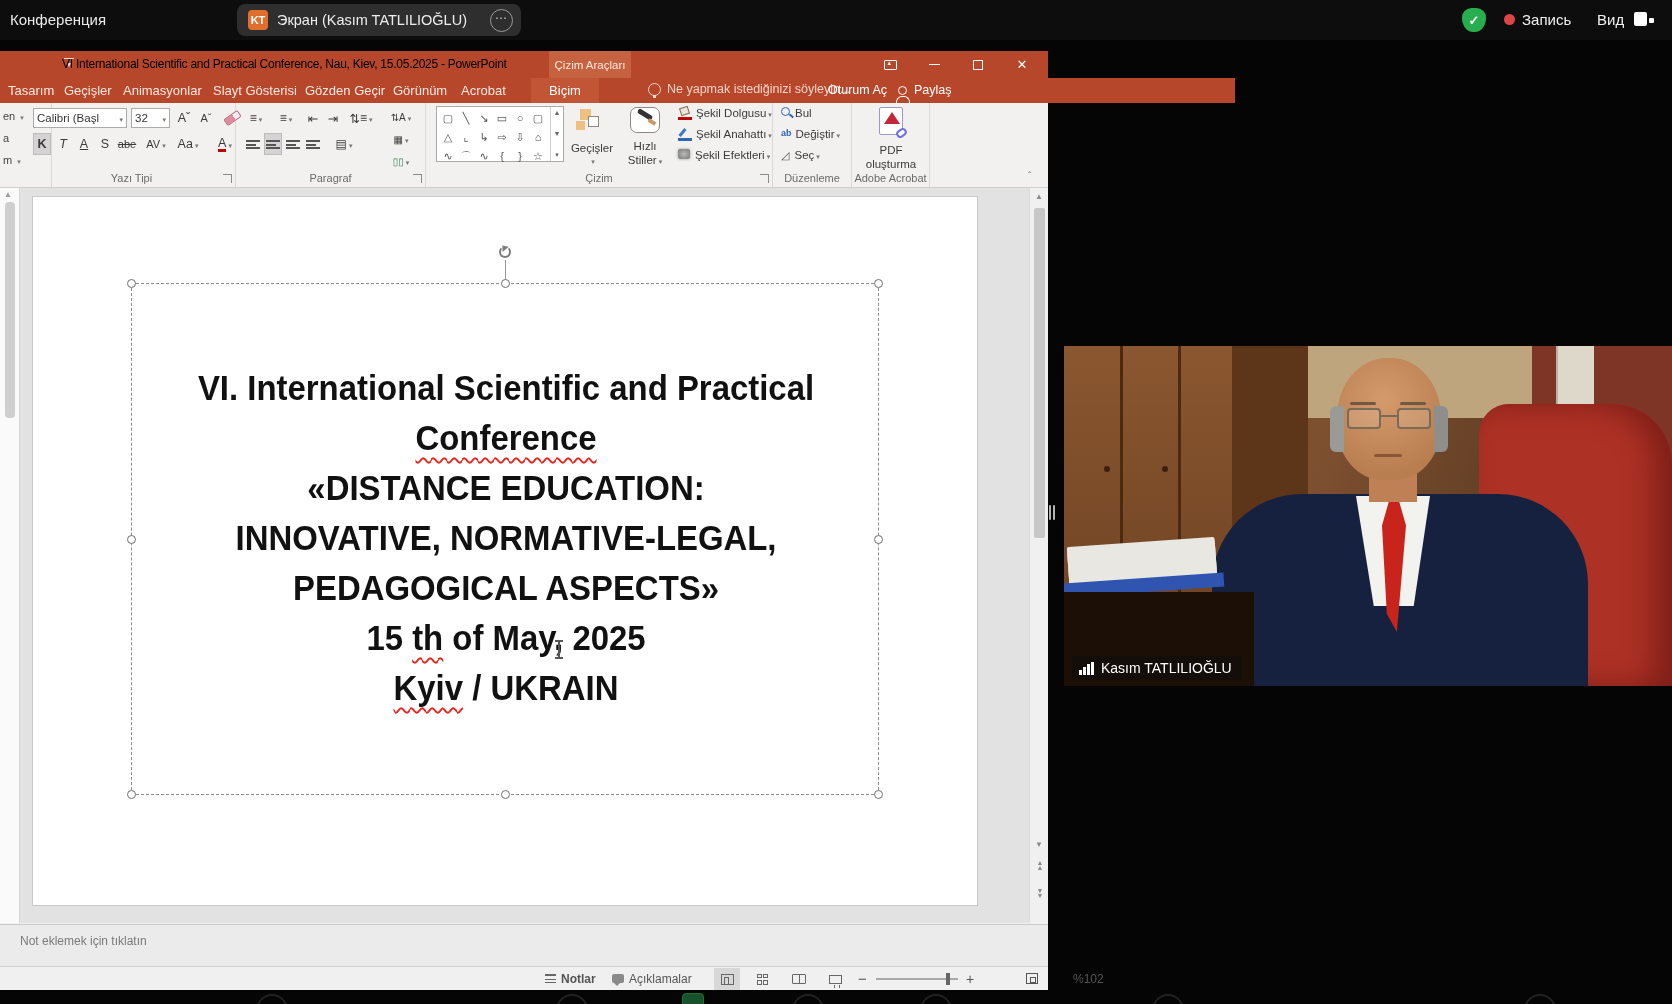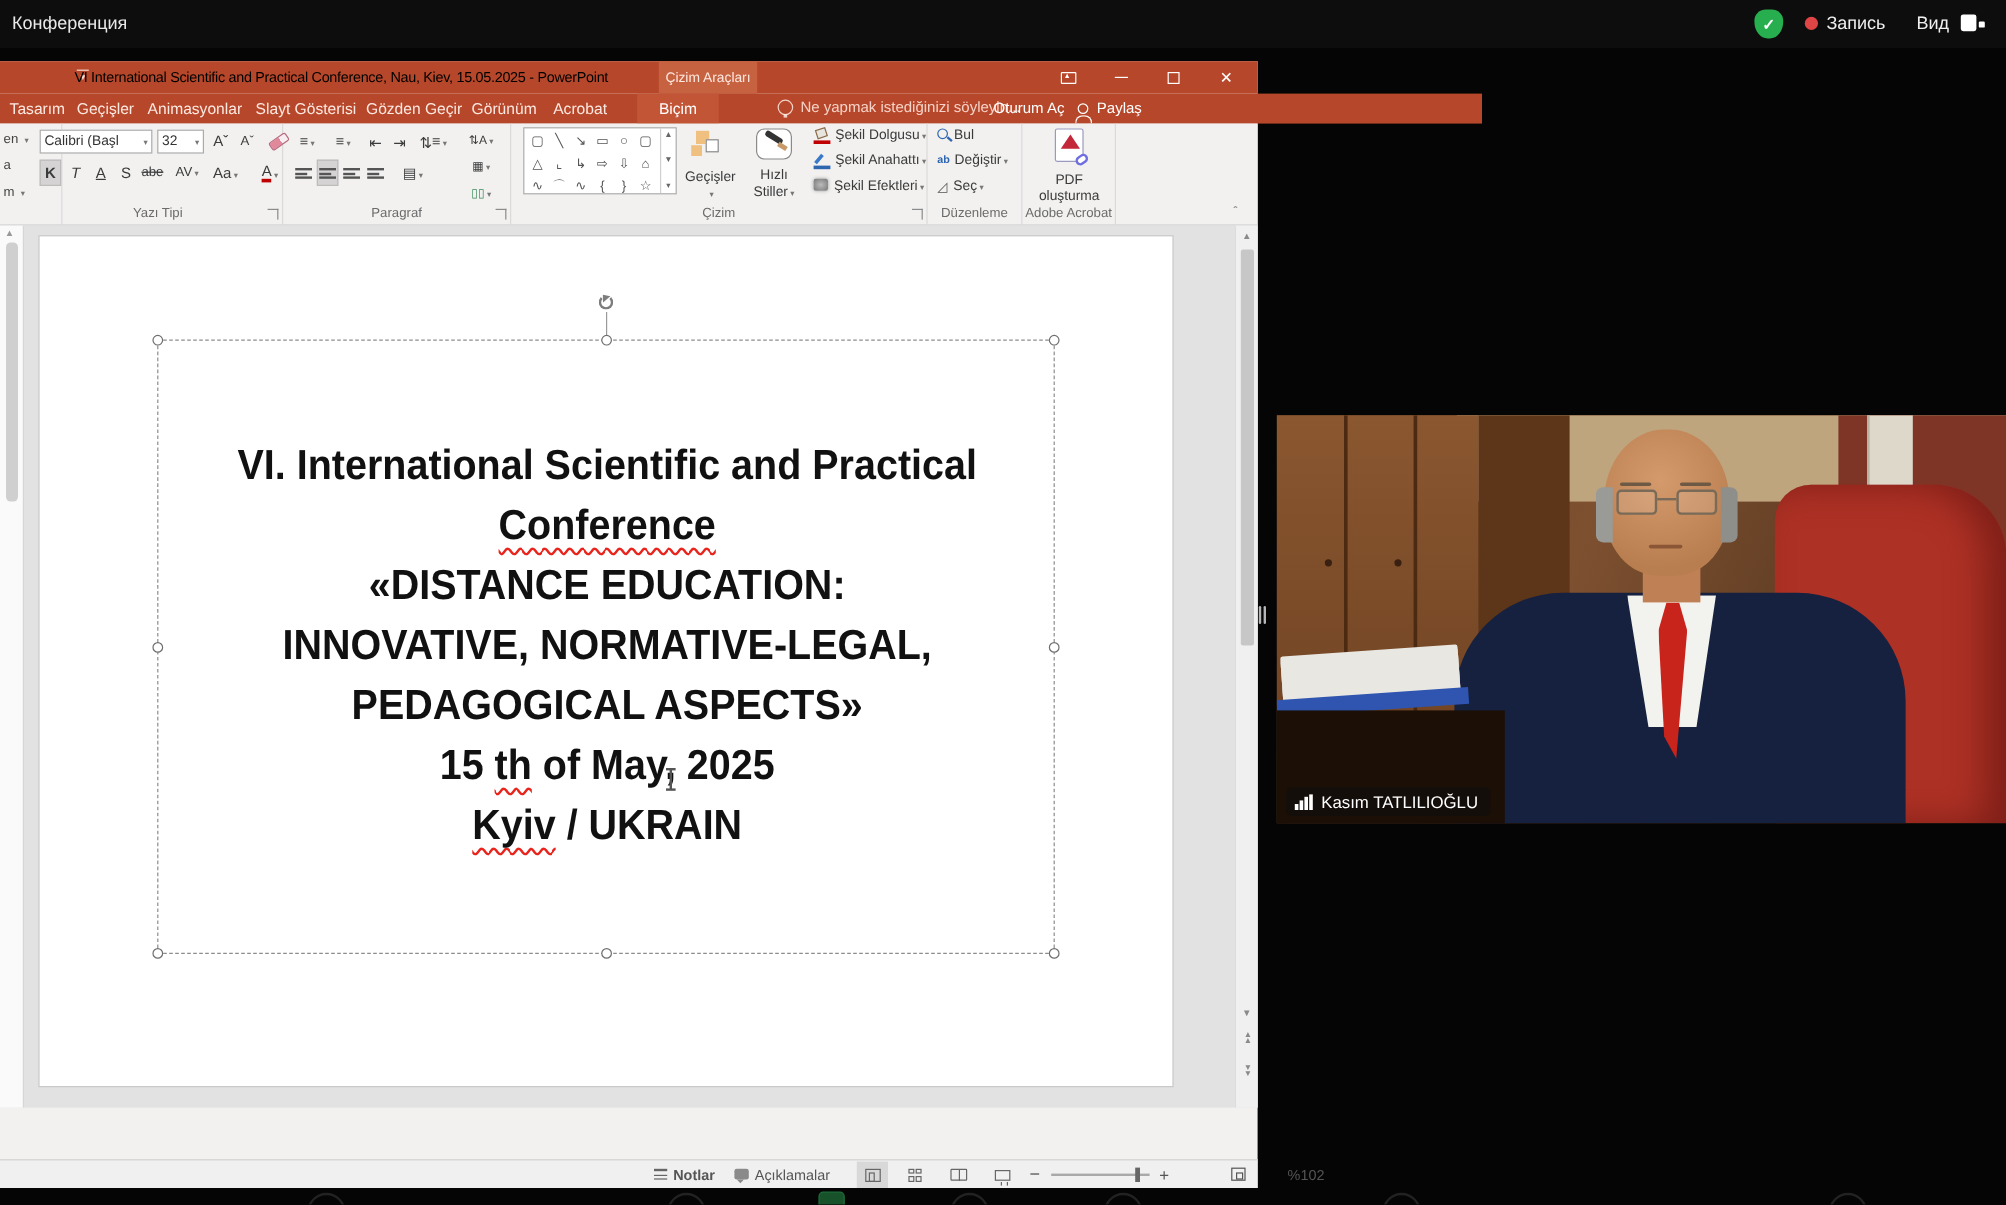--- a/index.html
+++ b/index.html
@@ -163,20 +163,25 @@
   .sig i{display:block;width:2.5px;background:#fff;margin-right:1.5px;}
   .vid-name{font-size:14px;color:#fff;white-space:nowrap;}
 </style>
 </head>
 <body>
 
 <div id="screen">
 
   <div id="topbar" class="abs">
     <div class="abs topbar-title">Конференция</div>
+    <div class="abs screen-tab">
+      <div class="kt-badge">KT</div>
+      <div class="screen-tab-label">Экран (Kasım TATLILIOĞLU)</div>
+      <div class="ellipsis-btn">⋯</div>
+    </div>
     <div class="abs shield">✓</div>
     <div class="abs rec-dot"></div>
     <div class="abs rec-label">Запись</div>
     <div class="abs view-label">Вид</div>
     <div class="abs view-icon-a"></div>
     <div class="abs view-icon-b"></div>
   </div>
 
   <div id="ppt" class="abs">
 
@@ -411,20 +416,23 @@
 
       <div id="vscroll" class="abs">
         <div class="abs vs-arrow" style="top:4px;">▲</div>
         <div class="abs vs-thumb"></div>
         <div class="abs vs-arrow" style="top:652px;">▼</div>
         <div class="abs vs-dbl" style="top:672px;">▲<br>▲</div>
         <div class="abs vs-dbl" style="top:700px;">▼<br>▼</div>
       </div>
     </div>
 
+    <div id="notes" class="abs">
+      <div class="abs notes-ph">Not eklemek için tıklatın</div>
+    </div>
 
     <div id="statusbar" class="abs">
       <div class="abs sb-item" style="left:545px;font-weight:bold;">
           <span class="notes-ic"></span>
           <span>Notlar</span>
         </div>
       <div class="abs sb-item" style="left:612px;">
           <span class="cmt-ic"></span>
           <span>Açıklamalar</span>
         </div>

